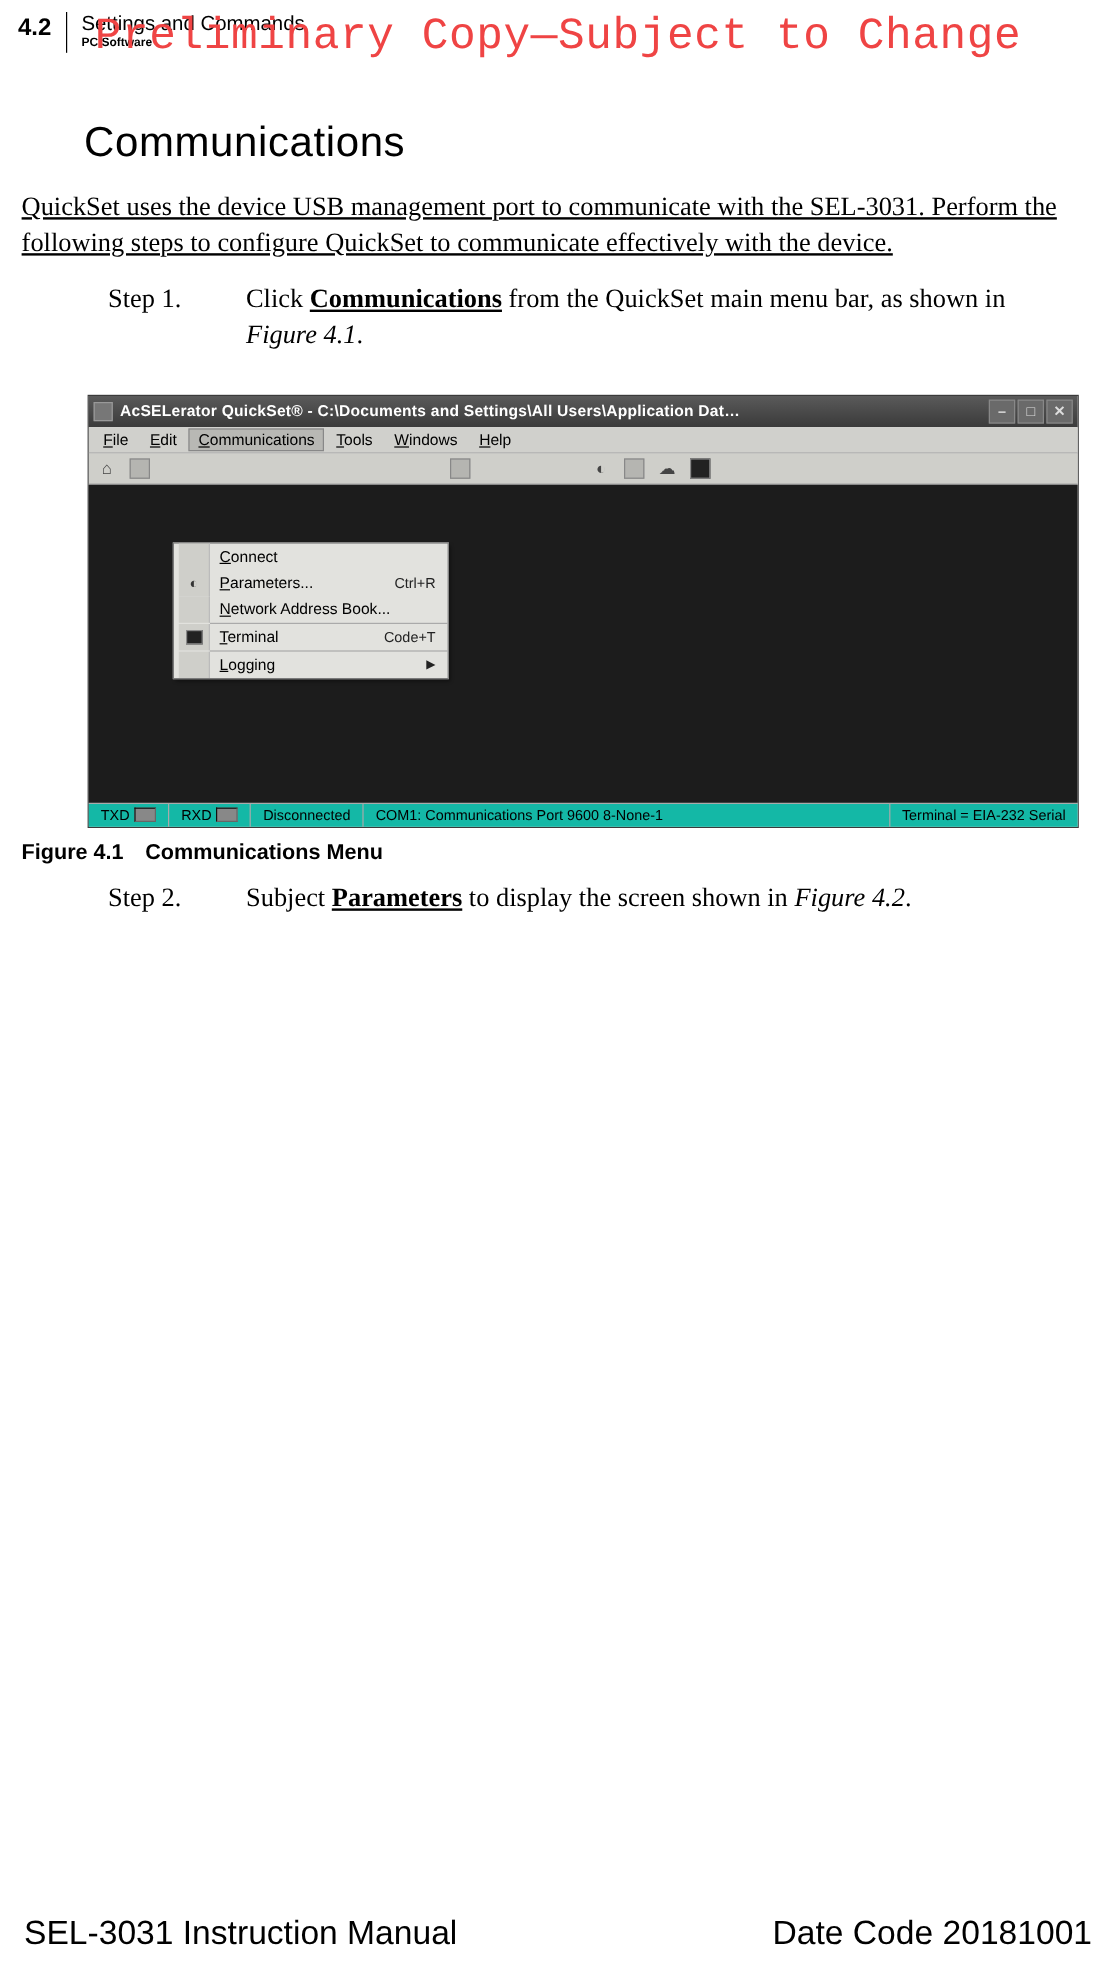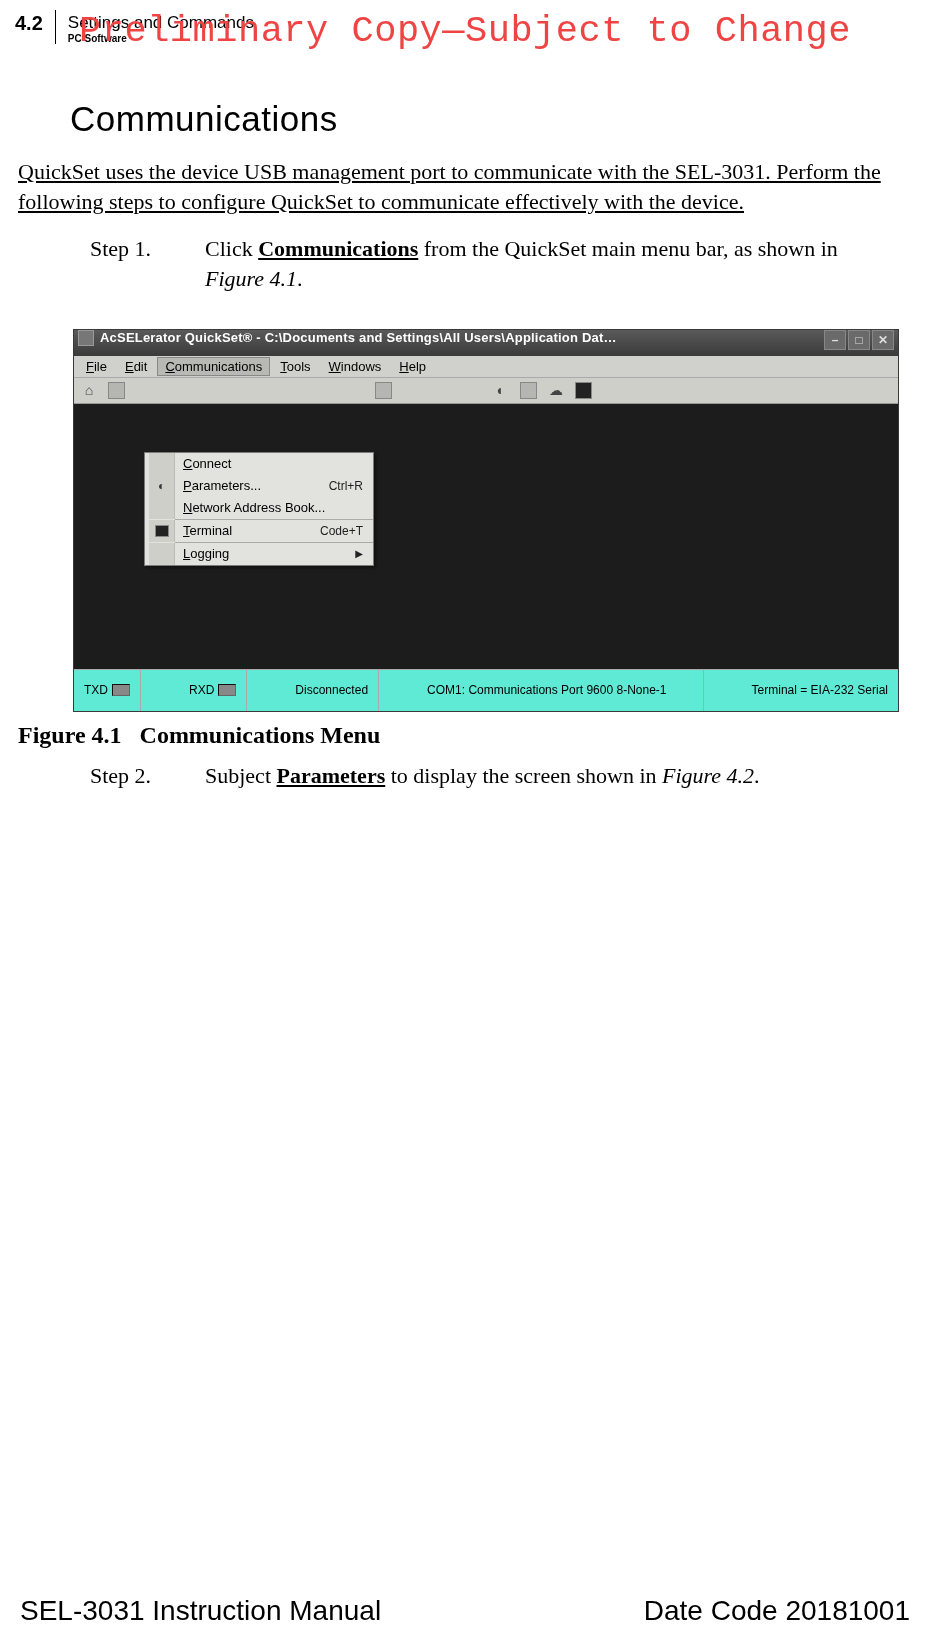--- a/index.html
+++ b/index.html
@@ -6,21 +6,21 @@
     body {
       width: 930px;
       height: 1642px;
       background: #fff;
       font-family: Georgia, 'Times New Roman', serif;
       position: relative;
       color: #000;
     }
     .header-row {
       display: flex;
-      align-items: flex-end;
+      align-items: flex-start;
       padding: 10px 30px 0 15px;
     }
     .page-num {
       font-family: 'Arial Narrow', Arial, sans-serif;
       font-weight: bold;
       font-size: 20px;
       padding-right: 12px;
       border-right: 1.5px solid #000;
       height: 34px;
       display: flex;
@@ -63,23 +63,23 @@
       font-size: 22px;
       line-height: 1.35;
       display: flex;
     }
     .step-label { width: 115px; flex: 0 0 auto; }
     .step-text { flex: 1; }
     .bold { font-weight: bold; }
     .italic { font-style: italic; }
     .underline { text-decoration: underline; }
     .fig-caption {
-      font-family: Liberation Serif, serif;
+      font-family: Liberation Sans, sans-serif;
       font-weight: bold;
-      font-size: 24px;
+      font-size: 18px;
       margin: 10px 16px 12px 18px;
     }
     .fig-caption .fignum { margin-right: 18px; }
     .footer {
       position: absolute;
       bottom: 15px;
       left: 0;
       width: 100%;
       display: flex;
       justify-content: space-between;
@@ -94,21 +94,21 @@
       margin: 35px 0 0 73px;
       border: 1px solid #3a3a3a;
       font-family: Tahoma, Arial, sans-serif;
       font-size: 13px;
     }
     .titlebar {
       background: linear-gradient(#5a5a5a,#3a3a3a);
       color: #fff;
       height: 26px;
       display: flex;
-      align-items: flex-start;
+      align-items: center;
       padding: 0 4px;
     }
     .titlebar-icon {
       width: 16px; height: 16px;
       background: #777; border: 1px solid #999;
       margin-right: 6px;
     }
     .titlebar-text { flex: 1; font-weight: bold; font-size: 13px; letter-spacing: 0.2px; }
     .win-btns { display: flex; gap: 2px; }
     .win-btn {
@@ -181,27 +181,26 @@
       display: flex; align-items: center; justify-content: center;
       margin-right: 8px;
     }
     .dd-mini-icon { width: 14px; height: 12px; background: #666; border: 1px solid #888; }
     .dd-label { flex: 1; font-size: 13px; }
     .dd-shortcut { font-size: 12px; color: #222; }
     .dd-sep { height: 1px; background: #aaa; margin-left: 30px; }
     .dd-arrow { font-size: 10px; color: #222; }
     .canvas { background: #1c1c1c; height: 265px; position: relative; }
     .statusbar {
-      background: #5eead4;
-      height: 42px;
+      background: #14b8a6;
+      height: 20px;
       display: flex;
       align-items: center;
       font-size: 12px;
       border-top: 1px solid #aaa;
-      gap: 38px;
     }
     .sb-seg {
       padding: 0 10px;
       border-right: 1px solid #aaa;
       height: 100%;
       display: flex;
       align-items: center;
       gap: 4px;
     }
     .sb-led {

